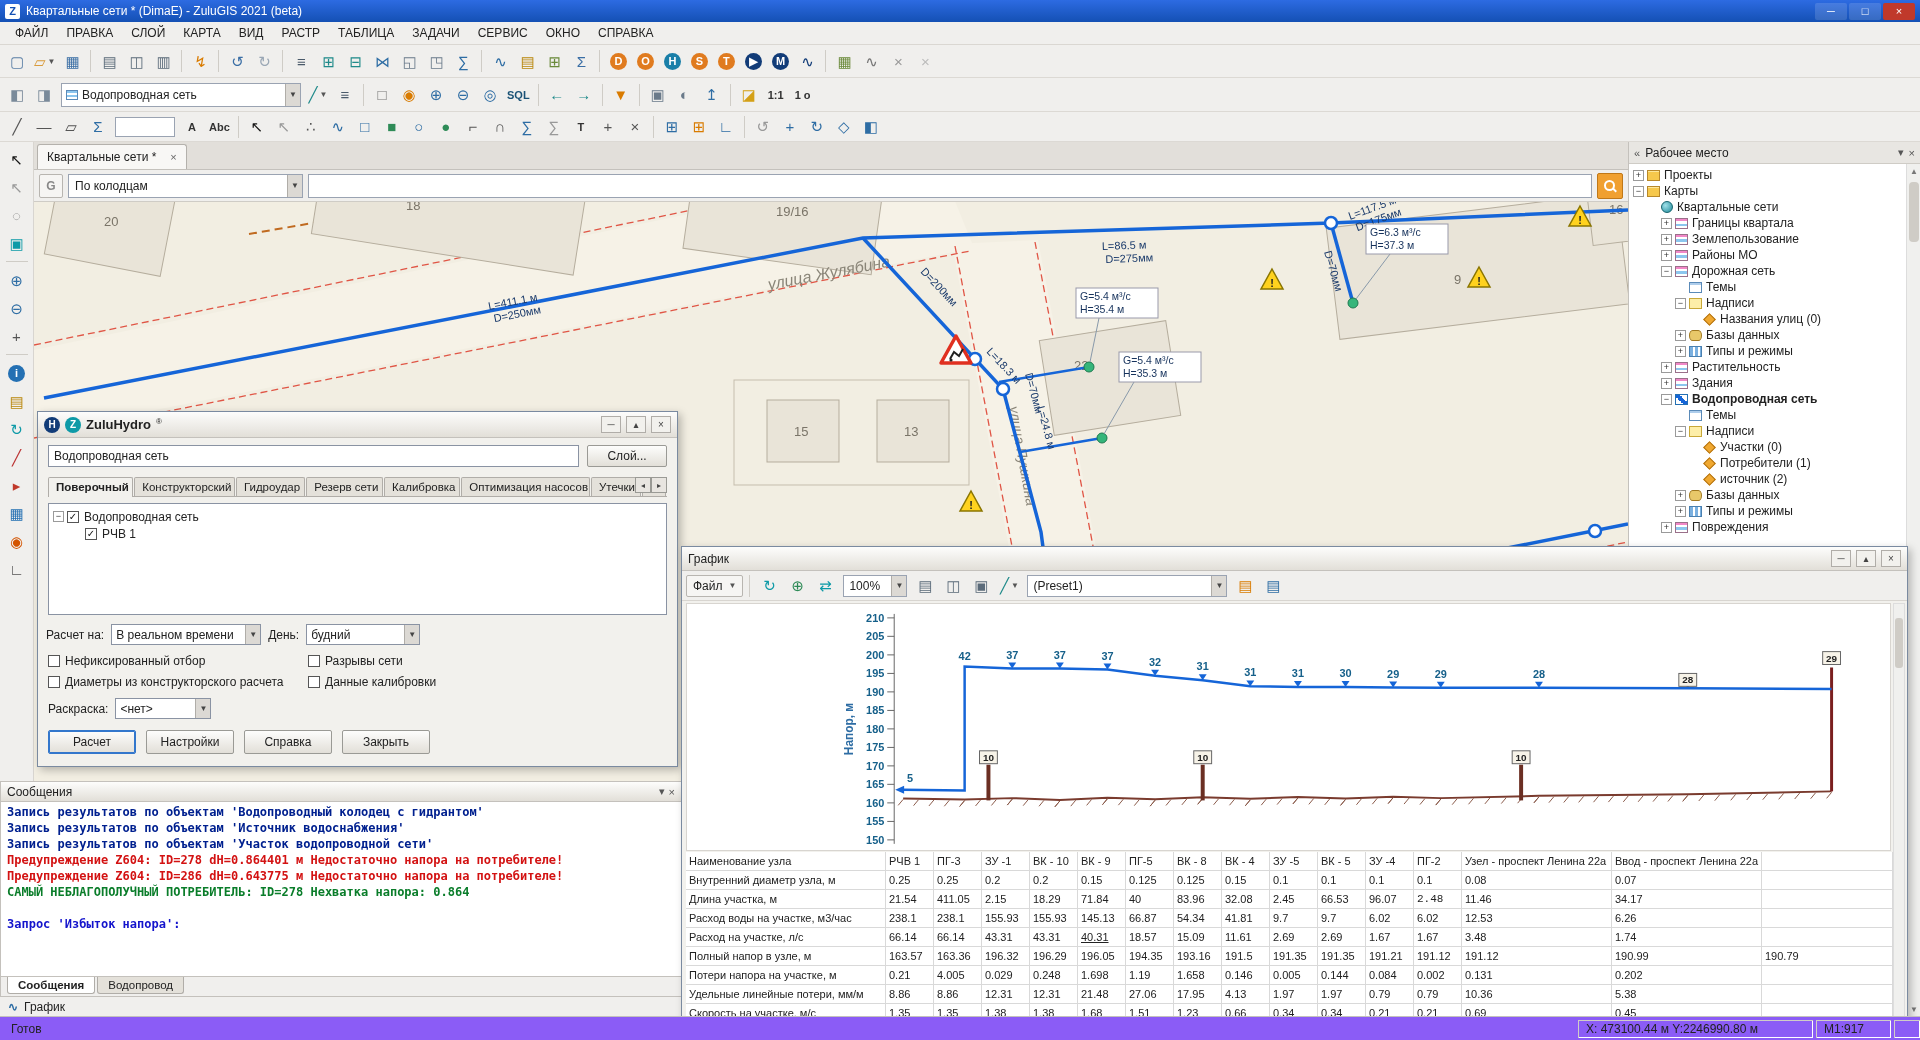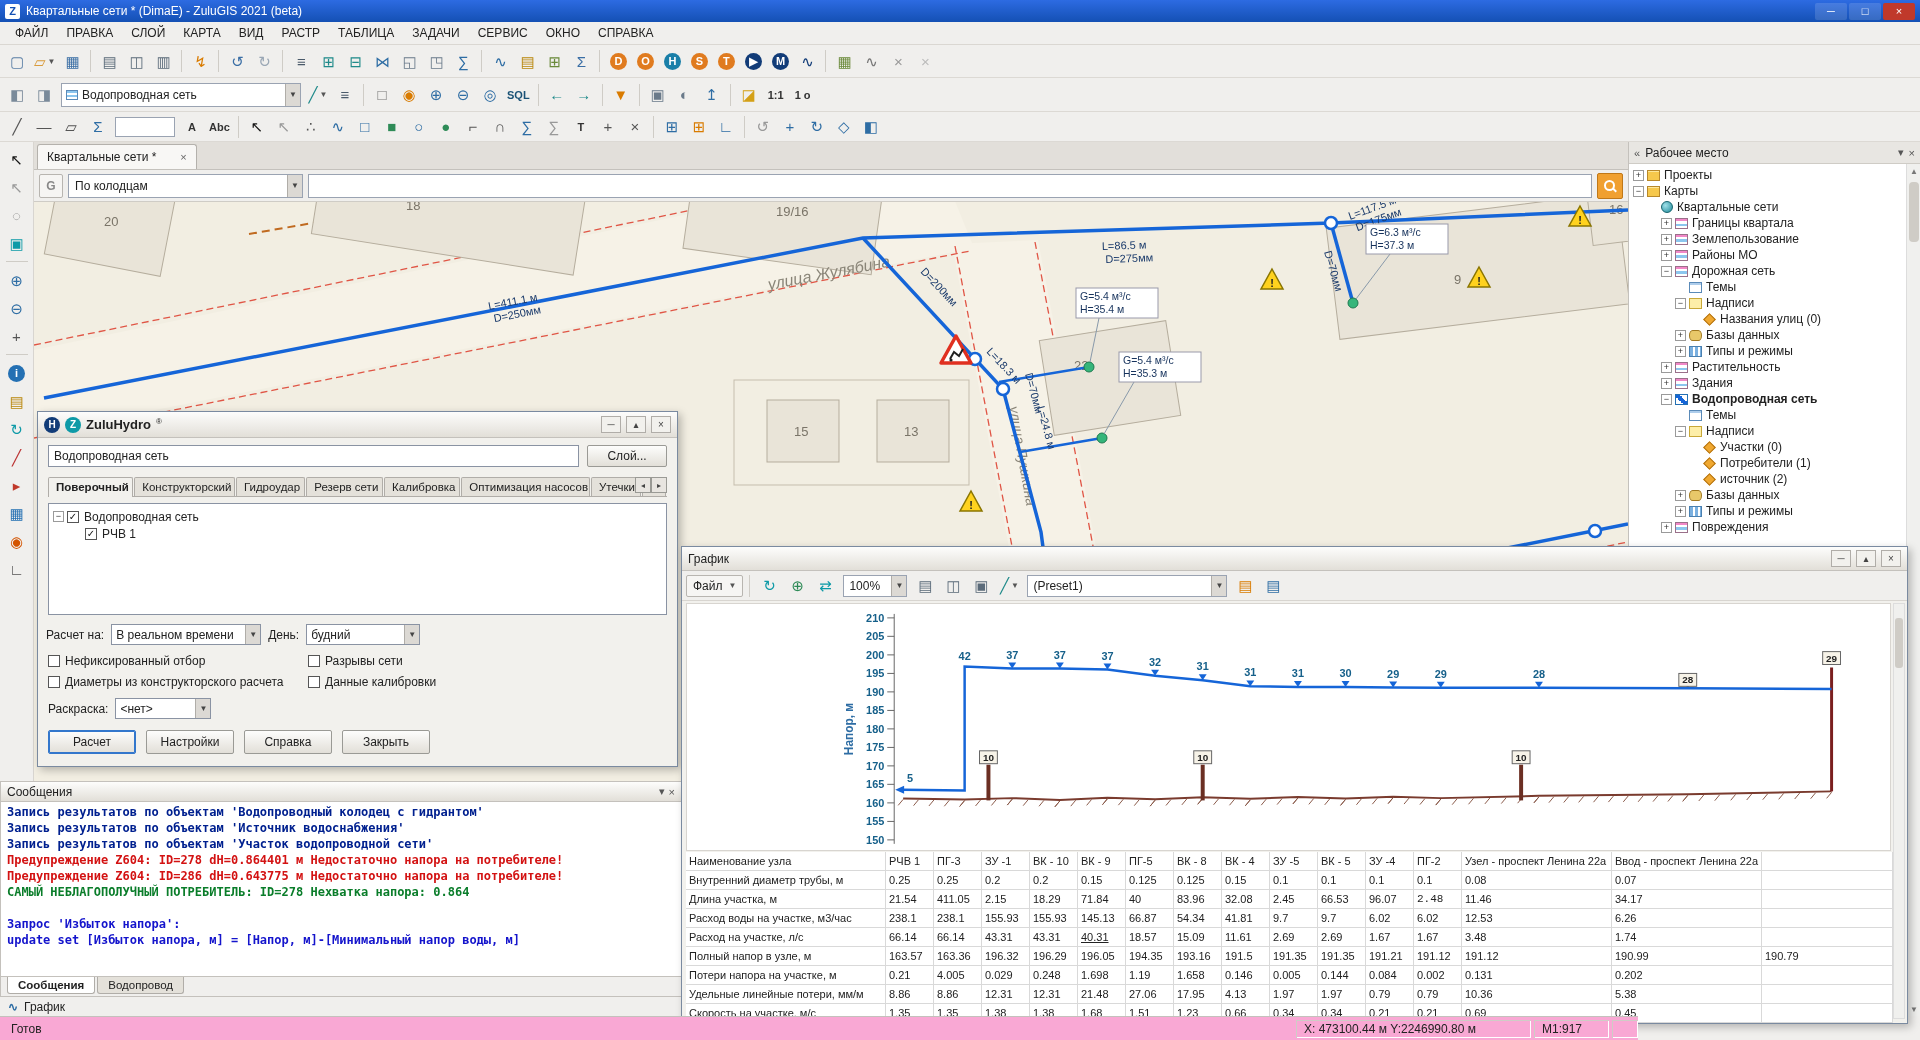--- a/index.html
+++ b/index.html
@@ -29,21 +29,21 @@
 .tcombo .cv{flex:1;white-space:nowrap;overflow:hidden}
 .car{width:15px;height:100%;background:#dcd9d4;border-left:1px solid #b0ada8;display:flex;align-items:center;justify-content:center;font-size:8px;color:#444;flex:0 0 auto}
 .ddcar{font-size:8px;color:#555;margin-left:2px}
 .tinput{height:20px;border:1px solid #9aa3b2;background:#fff;margin:0 3px}
 
 .ltools{position:absolute;left:0;top:142px;width:34px;bottom:24px;background:#f0efed;border-right:1px solid #d8d5d0;display:flex;flex-direction:column;align-items:center;padding-top:4px;gap:2px;z-index:5}
 .ltools .tsep{width:22px;height:1px;margin:3px 0}
 
 .map-region{position:absolute;left:34px;top:142px;width:1594px;bottom:24px;background:#e8e6e2;z-index:1}
 .doc-tabs{height:28px;background:#e2dfda;border-bottom:1px solid #c4c1bc;display:flex;align-items:flex-end;padding-left:3px}
-.doc-tab{background:#f8f7f5;border:1px solid #b4b1ac;border-bottom:none;border-radius:3px 3px 0 0;padding:5px 9px;display:flex;gap:24px;align-items:center;font-size:12px}
+.doc-tab{background:#f8f7f5;border:1px solid #b4b1ac;border-bottom:none;border-radius:3px 3px 0 0;padding:5px 9px;display:flex;gap:14px;align-items:center;font-size:12px}
 .tab-x{color:#666;font-size:11px}
 .searchrow{height:32px;background:#f0efed;border-bottom:1px solid #cfccc6;display:flex;align-items:center;gap:5px;padding:0 5px}
 .g-btn{width:24px;height:24px;border:1px solid #b8b5b0;border-radius:2px;background:#f6f5f3;color:#888;font-weight:bold;display:flex;align-items:center;justify-content:center}
 .search-combo{width:235px;height:24px;border:1px solid #9aa3b2;background:#fff;display:flex;align-items:center;padding-left:6px;justify-content:space-between}
 .search-input{flex:1;height:24px;border:1px solid #9aa3b2;background:#fff}
 .search-btn{width:26px;height:26px;background:#f0a030;border:1px solid #c07818;border-radius:2px;display:flex;align-items:center;justify-content:center}
 .mag{width:14px;height:14px;position:relative;display:inline-block}
 .mag::before{content:'';position:absolute;left:1px;top:1px;width:7px;height:7px;border:2px solid #fff;border-radius:50%}
 .mag::after{content:'';position:absolute;left:9px;top:10px;width:5px;height:2px;background:#fff;transform:rotate(45deg)}
 .map-canvas{position:absolute;top:60px;left:0;right:0;bottom:0;background:#f2eee2;overflow:hidden}
@@ -120,21 +120,21 @@
 .g-file{height:22px;border:1px solid #b8b5b0;border-radius:2px;background:#f6f5f3;display:flex;align-items:center;padding:0 6px;gap:4px}
 .gcombo{height:22px;border:1px solid #9aa3b2;background:#fff;display:flex;align-items:center;padding-left:5px;justify-content:space-between;margin:0 3px;font-size:12px}
 #chart-svg{position:absolute;left:4px;top:56px;background:#fff;border:1px solid #d8d5d0}
 .g-table{position:absolute;left:4px;top:305px;background:#fff;font-size:11px}
 .g-row{display:flex;height:19px}
 .g-cell{border-right:1px solid #d9d9d9;border-bottom:1px solid #d9d9d9;padding:3px 3px 0;white-space:nowrap;overflow:hidden;flex:0 0 auto;height:19px}
 .g-label{background:#fff}
 .g-scroll{position:absolute;top:56px;right:2px;width:12px;bottom:4px;background:#f0f0ee;border:1px solid #ddd}
 .g-thumb{position:absolute;left:1px;top:14px;width:8px;height:50px;background:#cfccc6;border-radius:3px}
 
-.status{position:absolute;left:0;bottom:0;width:1638px;height:24px;background:#f9a8d4;border-top:1px solid #c4c1bc;display:flex;align-items:center;z-index:31;font-size:12px}
+.status{position:absolute;left:0;bottom:0;width:1920px;height:24px;background:#8b5cf6;border-top:1px solid #c4c1bc;display:flex;align-items:center;z-index:31;font-size:12px}
 .st-cell{height:18px;display:flex;align-items:center;padding:0 8px;box-shadow:inset 1px 1px 0 #cfccc6, inset -1px -1px 0 #fff;margin-left:3px;white-space:nowrap}
 .st-ready{flex:1;box-shadow:none}
 .st-coords{width:235px}
 .st-scale{width:75px}
 .st-end{width:26px}
 </style>
 </head>
 <body>
 
 <div class="titlebar">
@@ -851,21 +851,20 @@
   </div>
   <div class="m-log" id="msg-log">
       <div class="logline c-navy">Запись результатов по объектам 'Водопроводный колодец с гидрантом'</div>
       <div class="logline c-navy">Запись результатов по объектам 'Источник водоснабжения'</div>
       <div class="logline c-navy">Запись результатов по объектам 'Участок водопроводной сети'</div>
       <div class="logline c-red">Предупреждение Z604: ID=278 dH=0.864401 м Недостаточно напора на потребителе!</div>
       <div class="logline c-red">Предупреждение Z604: ID=286 dH=0.643775 м Недостаточно напора на потребителе!</div>
       <div class="logline c-green">САМЫЙ НЕБЛАГОПОЛУЧНЫЙ ПОТРЕБИТЕЛЬ: ID=278 Нехватка напора: 0.864</div>
       <div class="logline c-navy">&nbsp;</div>
       <div class="logline c-blue">Запрос 'Избыток напора':</div>
-      <div class="logline c-blue">update set [Избыток напора, м] = [Напор, м]-[Минимальный напор воды, м]</div>
     </div>
   <div class="m-tabs" id="msg-tabs">
       <div class="m-tab active">Сообщения</div>
       <div class="m-tab">Водопровод</div>
     </div>
 </div>
 
 <div class="gstrip">
   <span class="gs-ico">∿</span>
   <span>График</span>
@@ -1085,21 +1084,21 @@
         <div class="g-cell" style="width: 48px;">ВК - 4</div>
         <div class="g-cell" style="width: 48px;">ЗУ -5</div>
         <div class="g-cell" style="width: 48px;">ВК - 5</div>
         <div class="g-cell" style="width: 48px;">ЗУ -4</div>
         <div class="g-cell" style="width: 48px;">ПГ-2</div>
         <div class="g-cell" style="width: 150px;">Узел - проспект Ленина 22а</div>
         <div class="g-cell" style="width: 150px;">Ввод - проспект Ленина 22а</div>
         <div class="g-cell" style="width: 131px;"></div>
       </div>
       <div class="g-row">
-        <div class="g-cell g-label" style="width: 200px;">Внутренний диаметр трубы, м</div>
+        <div class="g-cell g-label" style="width: 200px;">Внутренний диаметр узла, м</div>
         <div class="g-cell" style="width: 48px;">0.25</div>
         <div class="g-cell" style="width: 48px;">0.25</div>
         <div class="g-cell" style="width: 48px;">0.2</div>
         <div class="g-cell" style="width: 48px;">0.2</div>
         <div class="g-cell" style="width: 48px;">0.15</div>
         <div class="g-cell" style="width: 48px;">0.125</div>
         <div class="g-cell" style="width: 48px;">0.125</div>
         <div class="g-cell" style="width: 48px;">0.15</div>
         <div class="g-cell" style="width: 48px;">0.1</div>
         <div class="g-cell" style="width: 48px;">0.1</div>

